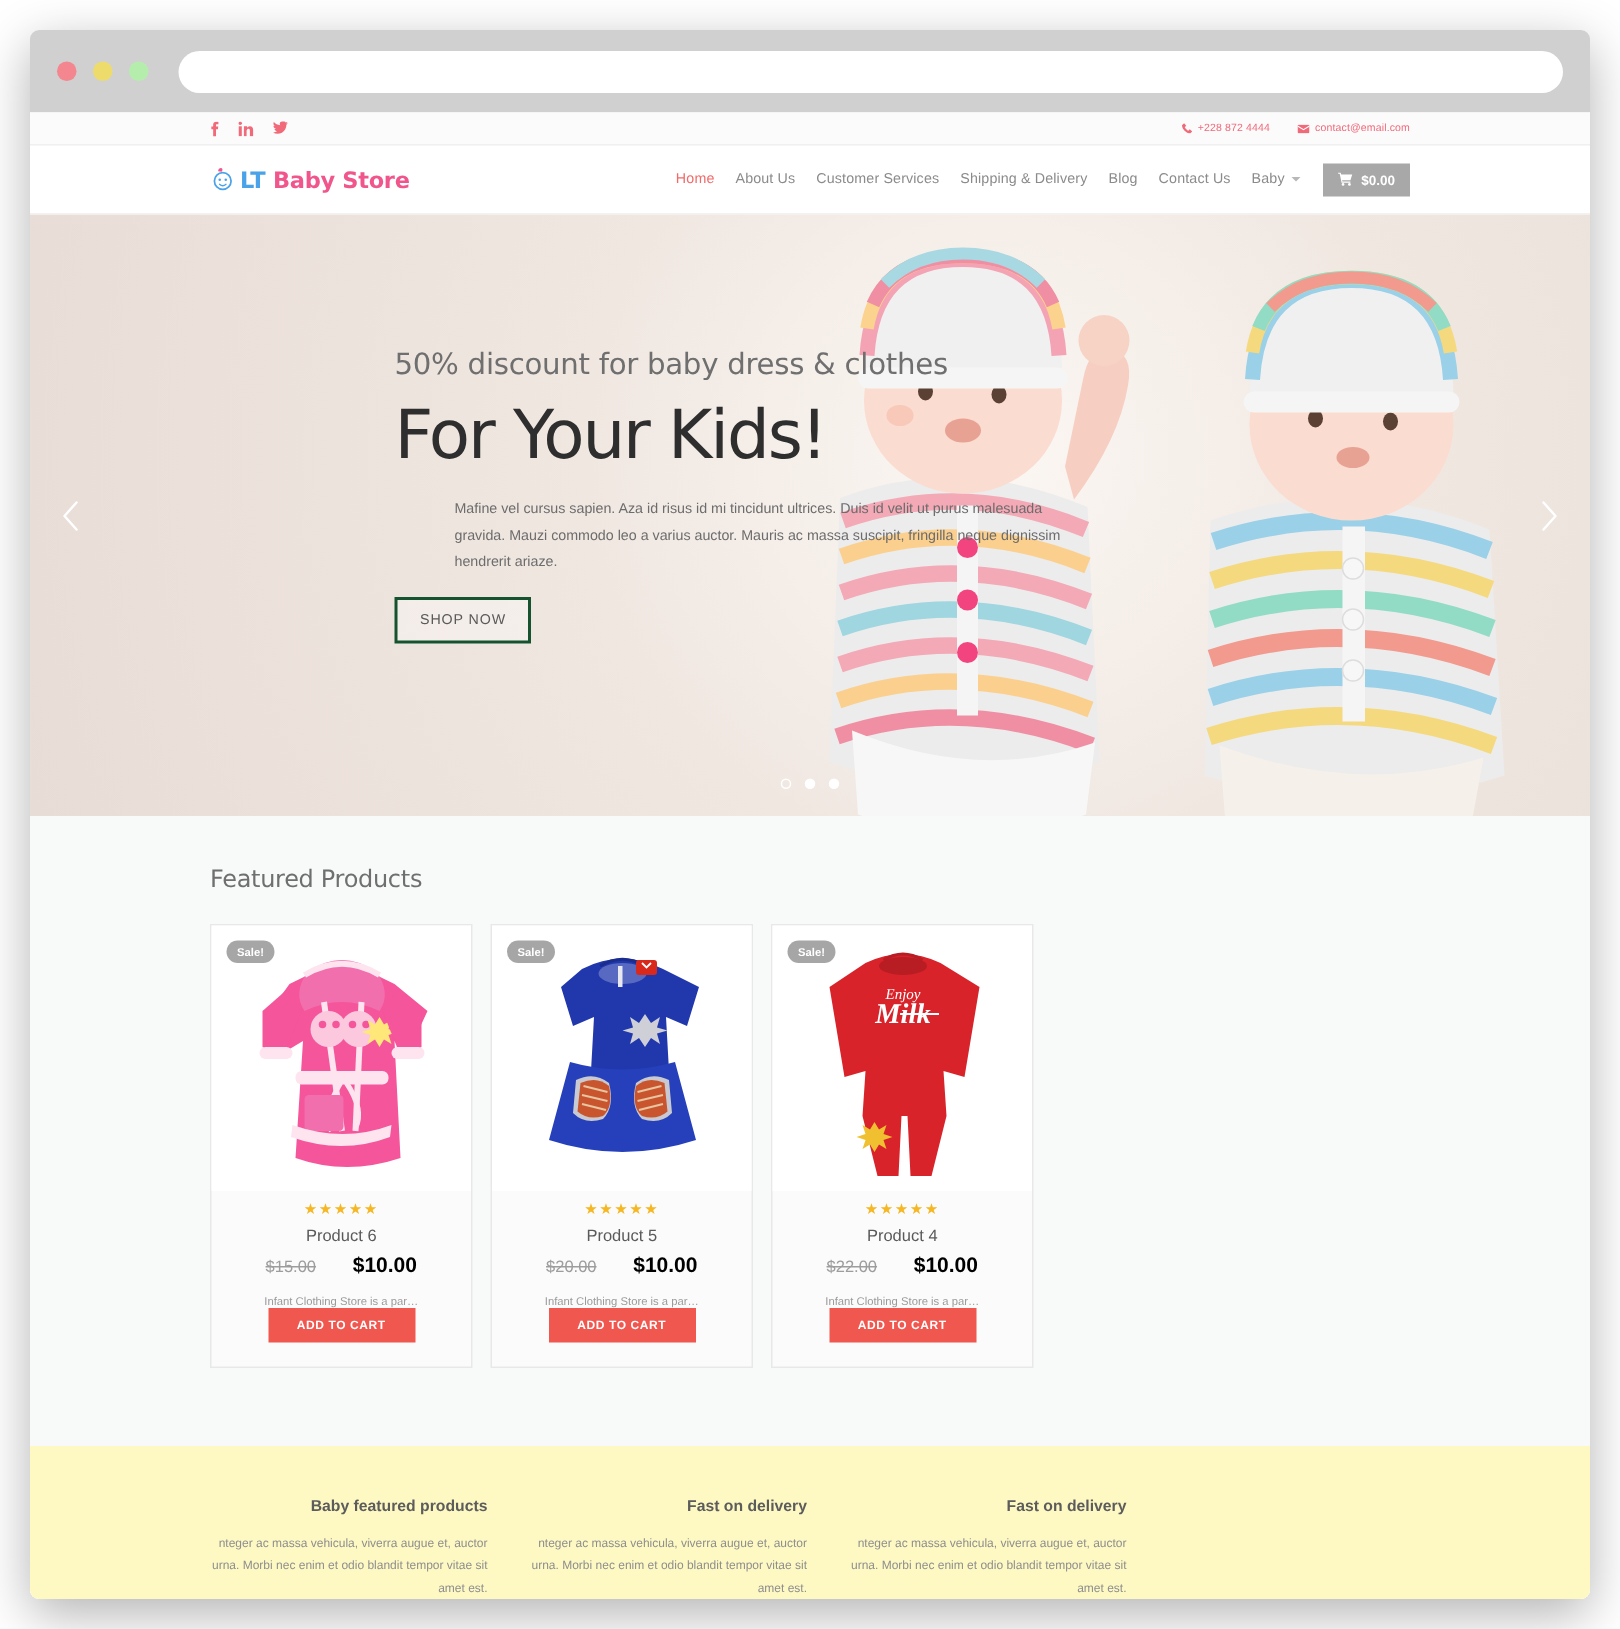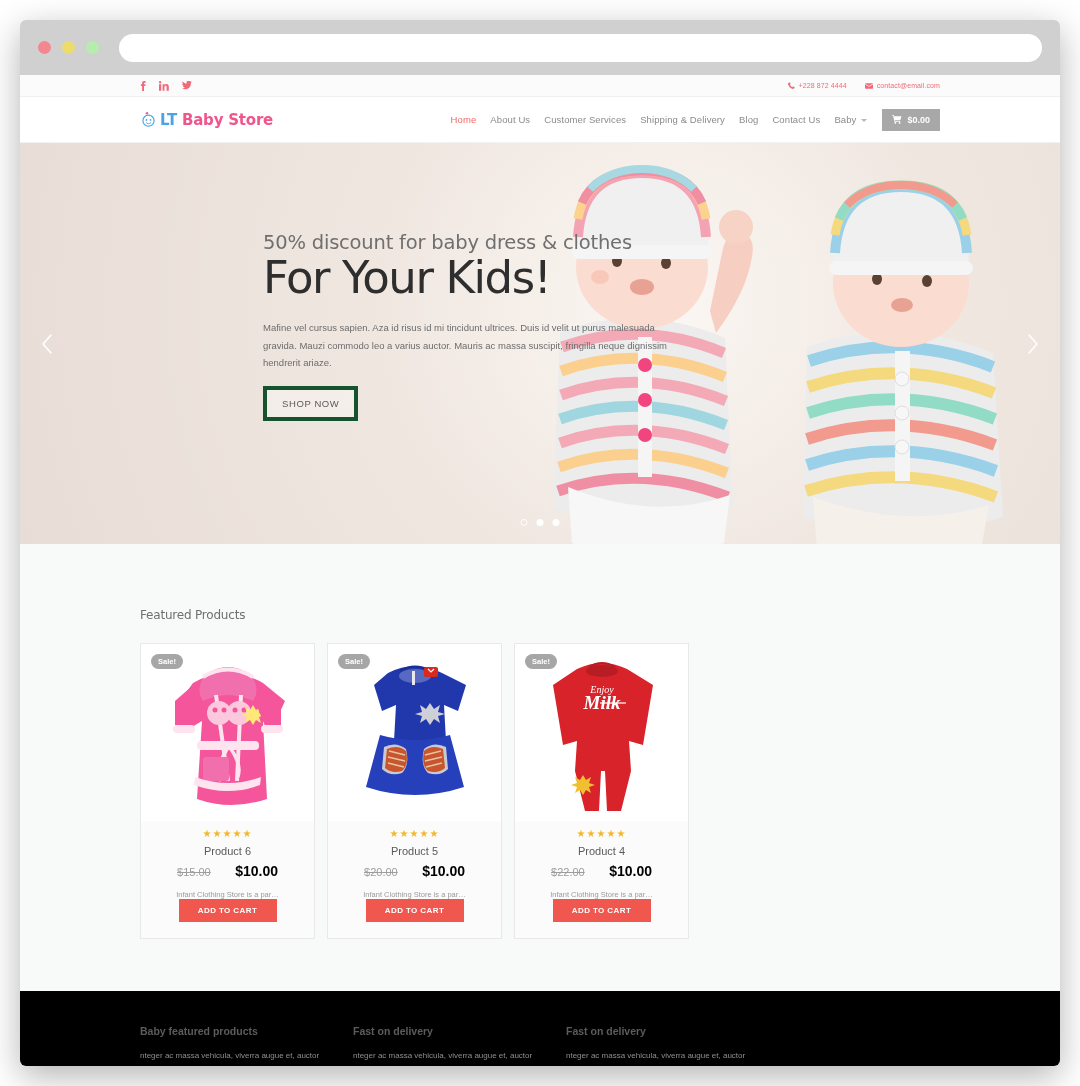--- a/index.html
+++ b/index.html
@@ -188,42 +188,43 @@
     left: 243px;
     top: 88px;
     width: 430px;
     z-index: 5;
   }
   .hero-sub {
     font-size: 19.5px;
     color: #6f6f6f;
     font-weight: normal;
     letter-spacing: -0.2px;
-    margin-bottom: 0;
+    margin-bottom: 12px;
     font-family: "DejaVu Sans", sans-serif;
   }
   .hero-title {
     font-size: 45px;
     color: #2e2e2e;
     font-weight: normal;
     letter-spacing: -1.4px;
     line-height: 1.05;
     margin-bottom: 18px;
     font-family: "DejaVu Sans", sans-serif;
   }
   .hero-desc {
     font-size: 9.5px;
     color: #6c6c6c;
     line-height: 1.85;
     width: 406px;
     margin-bottom: 14px;
+    margin-left: 40px;
   }
   .hero-cta {
     display: inline-block;
-    border: 4px solid #14532d;
+    border: 2px solid #14532d;
     background: rgba(255,255,255,0.35);
     color: #5a5a5a;
     font-size: 9.5px;
     letter-spacing: 0.6px;
     padding: 8px 15px;
     text-decoration: none;
   }
 
   .hero-arrow {
     position: absolute;
@@ -250,27 +251,26 @@
   .dot { width: 7px; height: 7px; border-radius: 50%; background: #ffffff; }
   .dot.active { background: transparent; border: 1.5px solid #ffffff; width: 7px; height: 7px; }
 
   
   .featured {
     background: #f8f9f9;
     padding: 32px 0 52px;
   }
   .featured-inner { width: 800px; margin: 0 auto; }
   .section-title {
-    font-size: 12px;
+    font-size: 16px;
     color: #6f6f6f;
     font-weight: normal;
     margin-bottom: 21px;
     letter-spacing: -0.2px;
     font-family: "DejaVu Sans", sans-serif;
-    margin-top: 32px;
   }
   .product-grid { display: flex; gap: 12px; }
 
   .product-card {
     width: 175px;
     background: #fbfbfb;
     border: 1px solid #e8e8e8;
     position: relative;
     padding-bottom: 16px;
   }
@@ -340,22 +340,23 @@
     text-align: center;
     padding: 7px 0;
     text-decoration: none;
     border: none;
     cursor: pointer;
     font-family: "Liberation Sans", sans-serif;
   }
 
   
   .footer {
-    background: #000000;
+    background: #fef9c3;
     padding: 34px 0 0;
+    text-align: right;
   }
   .footer-inner {
     width: 800px;
     margin: 0 auto;
     display: flex;
   }
   .footer-col { width: 185px; margin-right: 0; }
   .footer-col:nth-child(2) { margin-left: 0; }
   .footer-title {
     font-size: 10.5px;

